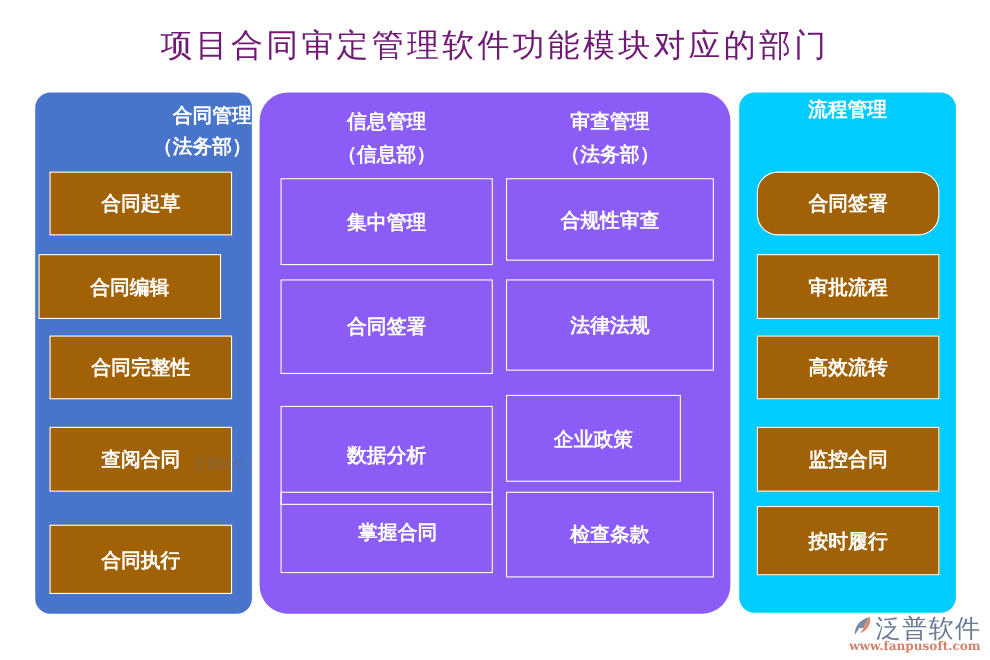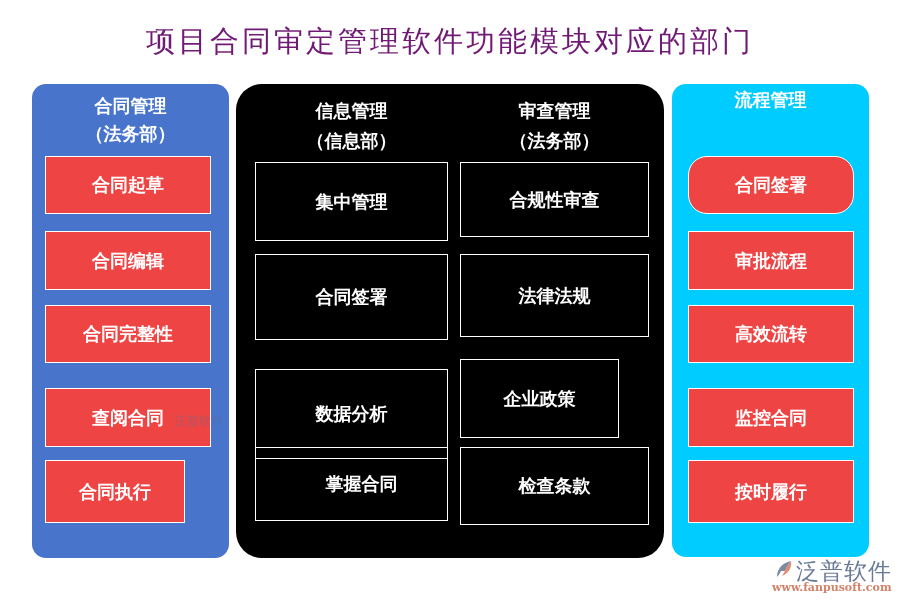--- a/index.html
+++ b/index.html
@@ -2,50 +2,50 @@
 <html><head>
 <meta charset="utf-8">
 <style>
   html, body { margin:0; padding:0; }
   body { width:900px; height:600px; background:#ffffff; position:relative; overflow:hidden;
          font-family:"DejaVu Serif","Liberation Serif",serif; }
   .title { position:absolute; left:0; top:22px; width:900px; text-align:center;
            font-size:29px; letter-spacing:3px; color:#701a75; font-weight:normal; }
   .panel { position:absolute; border-radius:14px; }
   .panel-left { left:32px; top:84px; width:197px; height:474px; background:#4874CB; }
-  .panel-mid { left:236px; top:84px; width:428px; height:474px; background:#000000; border-radius:26px; }
+  .panel-mid { left:236px; top:84px; width:428px; height:474px; background:#8b5cf6; border-radius:26px; }
   .panel-right { left:672px; top:84px; width:197px; height:473px; background:#00CCFF; }
   .head { position:absolute; text-align:center; color:#ffffff; font-weight:bold; font-size:18px; line-height:28px; }
   .box { position:absolute; box-sizing:border-box; border:1.5px solid #ffffff; display:flex;
          align-items:center; justify-content:center; color:#ffffff; font-weight:bold; font-size:18px; }
-  .green { background:#ef4444; }
+  .green { background:#a16207; }
   .outline { background:transparent; }
   .watermark-inner { position:absolute; left:175px; top:413px; font-size:12px; color:rgba(90,110,150,0.45);
                      font-family:"DejaVu Sans",sans-serif; pointer-events:none; }
   .logo { position:absolute; left:772px; top:556px; width:125px; height:44px; }
   .logo-cn { position:absolute; left:24px; top:0px; font-size:23px; color:#6a7a96; font-family:"DejaVu Sans",sans-serif; letter-spacing:1px; }
   .logo-url { position:absolute; left:0px; top:25px; font-size:11px; color:#d2826a; font-family:"DejaVu Serif",serif; font-weight:bold; }
   .logo-icon { position:absolute; left:2px; top:3px; width:20px; height:20px; }
 </style>
 </head>
 <body>
 
 <div class="title">项目合同审定管理软件功能模块对应的部门</div>
 
 <div class="panel panel-left">
-  <div class="head" style="left:0;top:8px;width:197px;">
+  <div class="head" style="left:0;top:8px;width:197px;text-align:right;">
     <div>合同管理</div>
     <div>（法务部）</div>
   </div>
 </div>
 <div class="box green" style="left:45px;top:156px;width:166px;height:58px;">合同起草</div>
-<div class="box green" style="left:45px;top:231px;width:166px;height:59px;">合同编辑</div>
+<div class="box green" style="left:35px;top:231px;width:166px;height:59px;">合同编辑</div>
 <div class="box green" style="left:45px;top:305px;width:166px;height:58px;">合同完整性</div>
 <div class="box green" style="left:45px;top:388px;width:166px;height:59px;">查阅合同</div>
-<div class="box green" style="left:45px;top:460px;width:140px;height:63px;font-family:Liberation Serif, serif;">合同执行</div>
+<div class="box green" style="left:45px;top:477px;width:166px;height:63px;font-family:Liberation Serif, serif;">合同执行</div>
 <div class="watermark-inner">泛普软件</div>
 
 <div class="panel panel-mid">
   <div class="head" style="left:19px;top:12px;width:193px;line-height:30px;">
     <div>信息管理</div>
     <div>（信息部）</div>
   </div>
   <div class="head" style="left:224px;top:12px;width:189px;line-height:30px;">
     <div>审查管理</div>
     <div>（法务部）</div>

